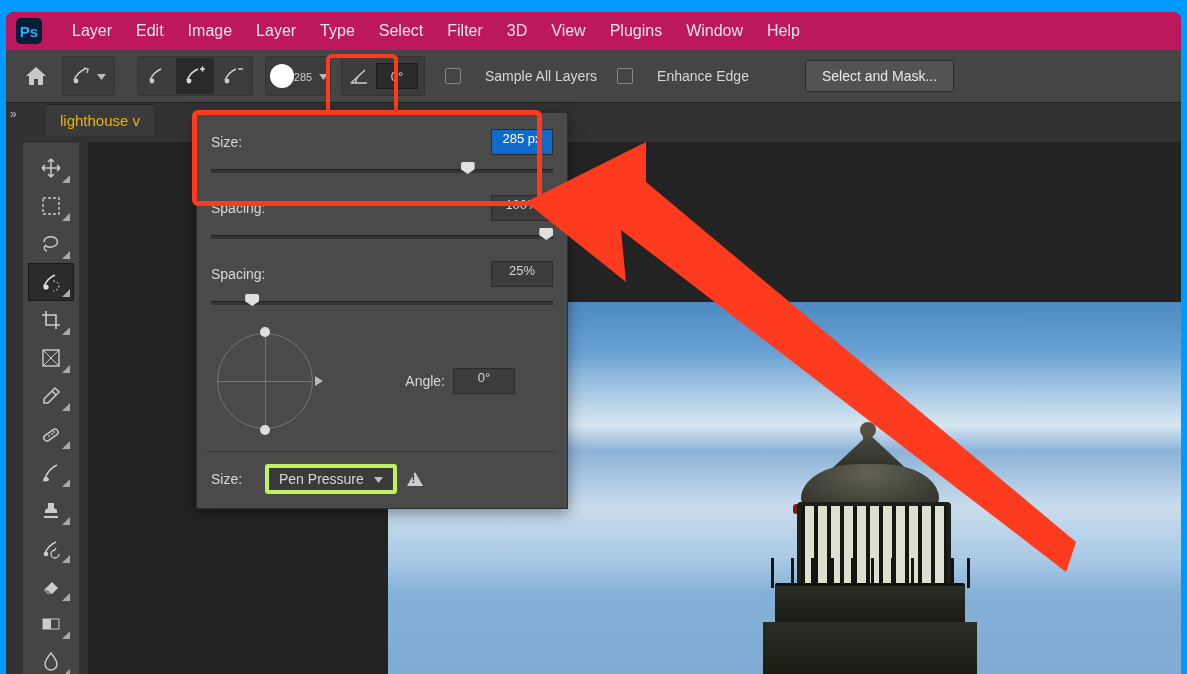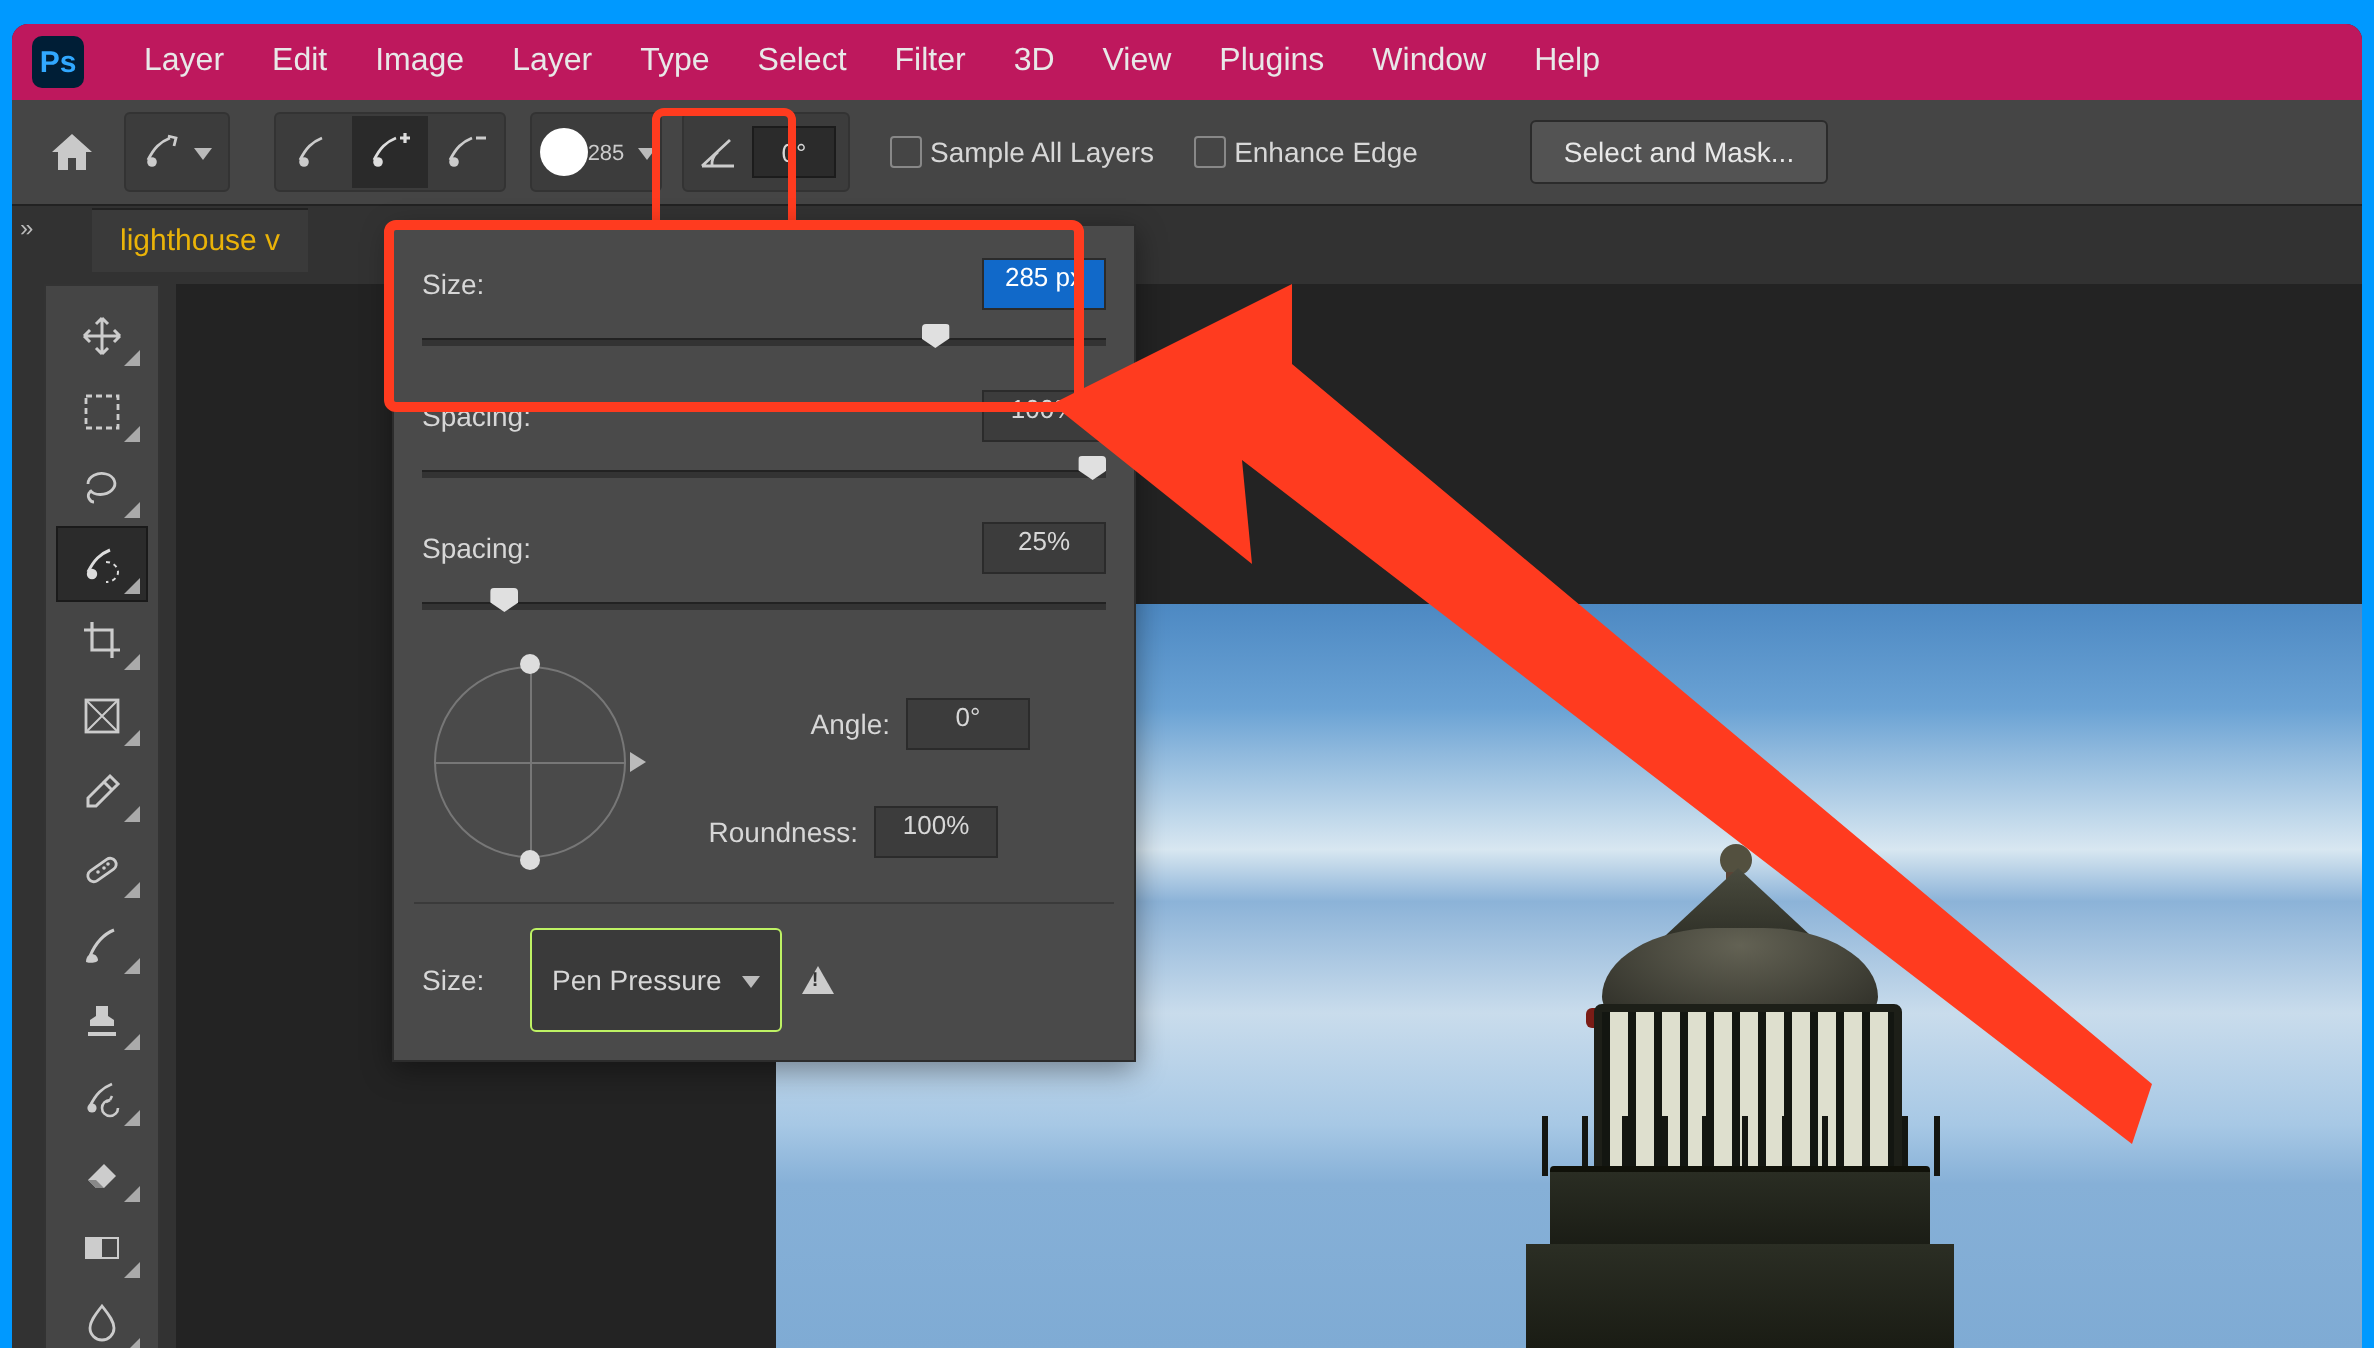--- a/index.html
+++ b/index.html
@@ -12,21 +12,21 @@
 .home-btn{width:40px;height:36px;display:flex;align-items:center;justify-content:center;cursor:pointer}
 .group{display:flex;align-items:center;border:1px solid #333;background:#3c3c3c;height:38px;border-radius:3px}
 .opt-btn{width:38px;height:36px;display:flex;align-items:center;justify-content:center;cursor:pointer}
 .opt-btn.sel{background:#2a2a2a}
 .brush-picker{display:flex;align-items:center;justify-content:center;width:50px;height:44px;position:relative;cursor:pointer}
 .brush-picker .dot{width:24px;height:24px;border-radius:50%;background:#fff}
 .brush-picker .num{font-size:11px;color:#ccc;margin-top:1px}
 .brush-hi{position:absolute;border:4px solid #ff3b1f;border-radius:6px;pointer-events:none;z-index:50}
 .angle-field{display:flex;align-items:center;gap:6px}
 .angle-field input{width:36px;height:22px;background:#2b2b2b;border:1px solid #1c1c1c;color:#d7d7d7;text-align:center;font-size:13px}
-.chk{display:flex;align-items:center;gap:4px;margin-left:14px;cursor:pointer}
+.chk{display:flex;align-items:center;gap:24px;margin-left:14px;cursor:pointer}
 .chk .box{width:14px;height:14px;border:1px solid #888;border-radius:2px}
 .btn{background:#535353;border:1px solid #2b2b2b;color:#e8e8e8;padding:7px 16px;border-radius:3px;cursor:pointer;font-size:14px}
 .dark-row{display:flex;background:#323232}
 .collapse{width:32px;background:#323232;color:#bbb;font-size:12px;padding:4px 4px}
 .tab{background:#3a3a3a;color:#eab308;padding:7px 14px;font-size:15px;margin-top:1px;border-top:1px solid #222}
 .toolcol{position:absolute;left:16px;top:130px;width:56px;background:#454545;display:flex;flex-direction:column;align-items:center;padding:6px 0;z-index:5;border:1px solid #333}
 .tool{width:44px;height:36px;display:flex;align-items:center;justify-content:center;color:#ccc;cursor:pointer;position:relative;margin:1px 0}
 .tool.sel{background:#2b2b2b;outline:1px solid #1a1a1a}
 .tri{position:absolute;right:3px;bottom:3px;width:0;height:0;border-left:4px solid transparent;border-top:4px solid transparent;border-right:4px solid #aaa;border-bottom:4px solid #aaa}
 .canvas-wrap{position:absolute;left:82px;right:0;top:130px;bottom:0;background:#232323}
@@ -54,21 +54,21 @@
 .anglebox{display:flex;gap:24px;margin-top:6px}
 .target{width:108px;height:108px;position:relative}
 .target .ring{position:absolute;inset:6px;border:1px solid #777;border-radius:50%}
 .target .cx{position:absolute;left:50%;top:6px;bottom:6px;width:1px;background:#777}
 .target .cy{position:absolute;top:50%;left:6px;right:6px;height:1px;background:#777}
 .target .p{position:absolute;width:10px;height:10px;background:#ddd;border-radius:50%}
 .target .arr{position:absolute;right:-4px;top:50%;transform:translateY(-50%);width:0;height:0;border-left:8px solid #bbb;border-top:5px solid transparent;border-bottom:5px solid transparent}
 .afields{display:flex;flex-direction:column;gap:12px;justify-content:center}
 .hr{height:1px;background:#3a3a3a;margin:16px -4px 12px -4px}
 .sel-row{display:flex;align-items:center;gap:10px}
-.select{background:#3a3a3a;border:1px solid #bef264;padding:17px 10px;border-radius:3px;display:flex;align-items:center;gap:10px;cursor:pointer}
+.select{background:#3a3a3a;border:4px solid #bef264;padding:3px 10px;border-radius:3px;display:flex;align-items:center;gap:10px;cursor:pointer}
 .warn-tri{width:0;height:0;border-left:8px solid transparent;border-right:8px solid transparent;border-bottom:14px solid #ccc;position:relative}
 .warn-tri::after{content:"!";position:absolute;left:-3px;top:2px;color:#333;font-size:10px;font-weight:700}
 .big-arrow{position:absolute;z-index:80;pointer-events:none}
 svg{display:block}
 </style>
 </head>
 <body>
 
 <div class="app">
 
@@ -331,24 +331,20 @@
           <div class="cy"></div>
         <div class="p" style="left:49px;top:0"></div>
         <div class="p" style="left:49px;bottom:0"></div>
         <div class="arr"></div>
       </div>
       <div class="afields">
         <div class="prow" style="margin:16px">
           <div class="lbl" style="flex:0 0 86px;text-align:right;padding-right:8px">Angle:</div>
           <div class="val">0°</div>
         </div>
-        <div class="prow" style="margin:0">
-          <div class="lbl" style="flex:0 0 86px;text-align:right;padding-right:8px">Roundness:</div>
-          <div class="val">100%</div>
-        </div>
       </div>
     </div>
 
     <div class="hr"></div>
     <div class="sel-row">
       <div class="lbl" style="flex:0 0 44px">Size:</div>
       <div class="select">
         <span>Pen Pressure</span>
         <svg width="9" height="9" viewBox="0 0 9 9">
             <path fill="#bbb" d="M0 2h9L4.5 8z"></path>

